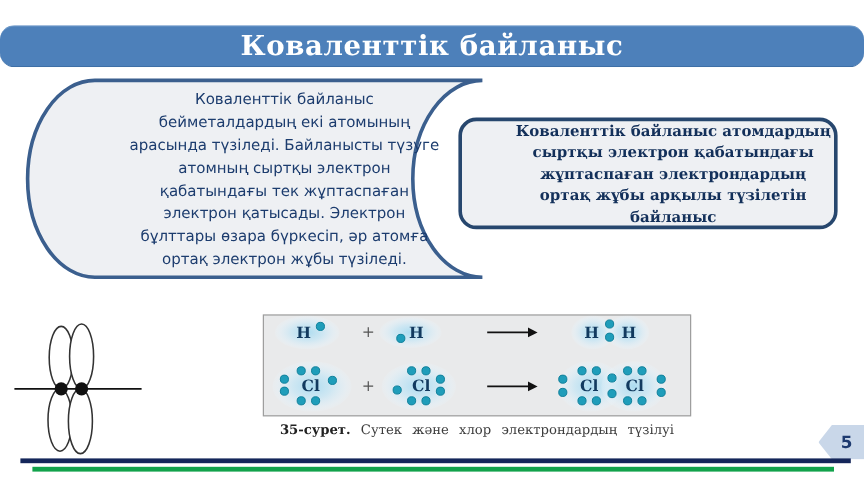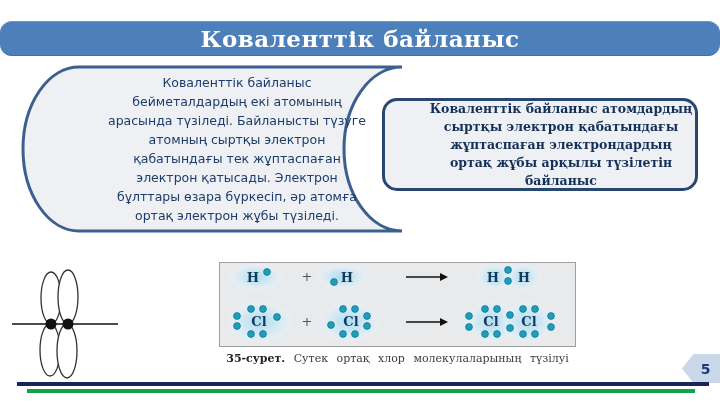--- a/index.html
+++ b/index.html
@@ -150,21 +150,21 @@
       <circle cx="315" cy="46" r="3.4" fill="#1f9dba" stroke="#0d7d99" stroke-width="0.8"></circle>
       <circle cx="331" cy="53" r="3.4" fill="#1f9dba" stroke="#0d7d99" stroke-width="0.8"></circle>
       <circle cx="331" cy="64" r="3.4" fill="#1f9dba" stroke="#0d7d99" stroke-width="0.8"></circle>
       <circle cx="303" cy="71" r="3.4" fill="#1f9dba" stroke="#0d7d99" stroke-width="0.8"></circle>
       <circle cx="315" cy="71" r="3.4" fill="#1f9dba" stroke="#0d7d99" stroke-width="0.8"></circle>
     </svg>
   </div>
 
   <div class="caption">
     <b>35-сурет.</b>
-    <span>Сутек ортақ хлор молекулаларының түзілуі</span>
+    <span>Сутек және хлор электрондардың түзілуі</span>
   </div>
 
   <div class="pagebadge">
     <span>5</span>
   </div>
 
   <div class="line-navy"></div>
   <div class="line-green"></div>
 
 </div>

